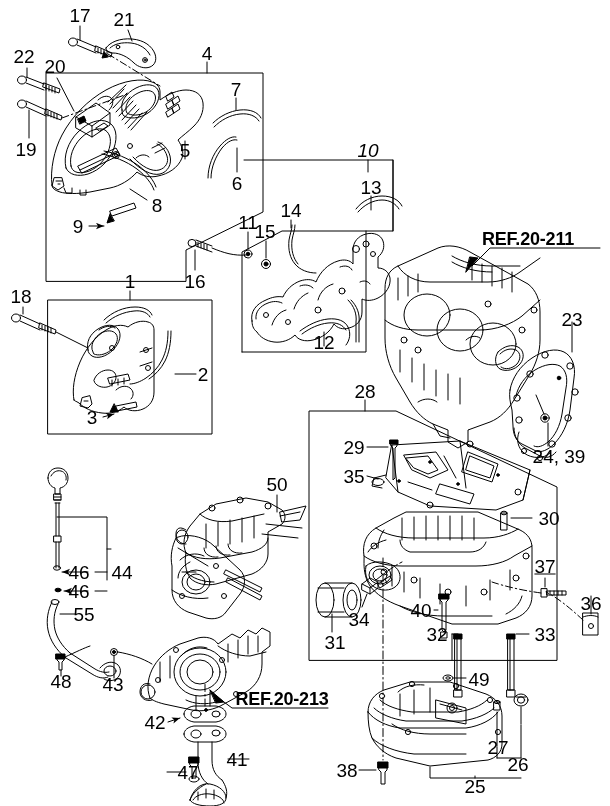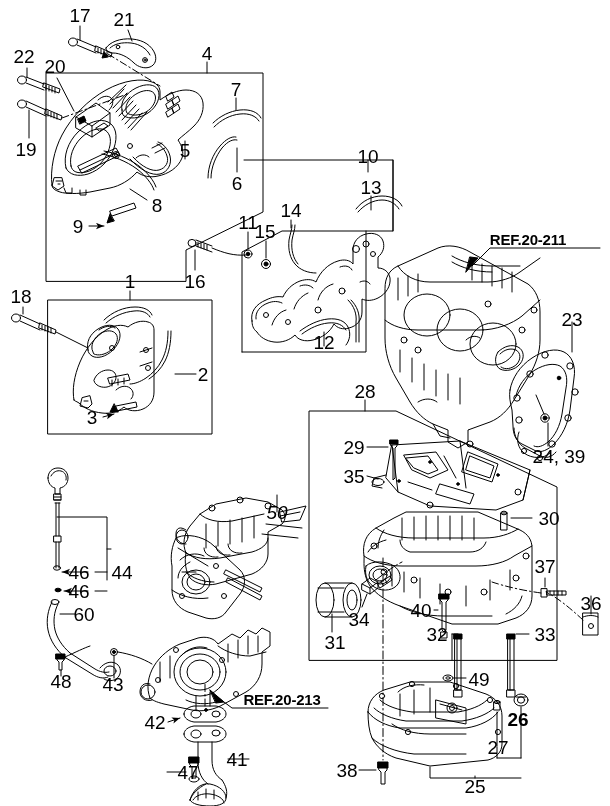--- a/index.html
+++ b/index.html
@@ -8,21 +8,21 @@
     font-family:"Liberation Sans", sans-serif;overflow:hidden;
   }
   #art{position:absolute;left:0;top:0;width:610px;height:806px;}
   .lbl{
     position:absolute;color:#000;font-family:"Liberation Sans", sans-serif;
     font-size:19px;line-height:19px;white-space:nowrap;
     transform:translate(-50%,-50%);user-select:none;
   }
   .ref{
     position:absolute;color:#000;font-family:"Liberation Sans", sans-serif;
-    font-size:15px;font-weight:bold;line-height:15px;white-space:nowrap;
+    font-size:18px;font-weight:bold;line-height:15px;white-space:nowrap;
     transform:translate(-50%,-50%);letter-spacing:-0.2px;
   }
 </style>
 </head>
 <body>
 
 <div id="stage">
 
   <svg id="art" viewBox="0 0 610 806" xmlns="http://www.w3.org/2000/svg">
     <defs>
@@ -717,54 +717,54 @@
   <div class="lbl" style="left:124px;top:19px;">21</div>
   <div class="lbl" style="left:207px;top:53px;">4</div>
   <div class="lbl" style="left:24px;top:56px;">22</div>
   <div class="lbl" style="left:55px;top:66px;">20</div>
   <div class="lbl" style="left:236px;top:89px;">7</div>
   <div class="lbl" style="left:26px;top:149px;">19</div>
   <div class="lbl" style="left:185px;top:150px;">5</div>
   <div class="lbl" style="left:237px;top:183px;">6</div>
   <div class="lbl" style="left:157px;top:205px;">8</div>
   <div class="lbl" style="left:78px;top:226px;">9</div>
-  <div class="lbl" style="left:368px;top:156px;">10</div>
+  <div class="lbl" style="left:368px;top:150px;font-style:italic;">10</div>
   <div class="lbl" style="left:371px;top:187px;">13</div>
   <div class="lbl" style="left:248px;top:222px;">11</div>
   <div class="lbl" style="left:265px;top:231px;">15</div>
   <div class="lbl" style="left:291px;top:210px;">14</div>
   <div class="lbl" style="left:195px;top:281px;">16</div>
   <div class="lbl" style="left:324px;top:342px;text-align:center;">12</div>
   <div class="lbl" style="left:130px;top:281px;">1</div>
   <div class="lbl" style="left:21px;top:296px;">18</div>
   <div class="lbl" style="left:203px;top:374px;">2</div>
   <div class="lbl" style="left:92px;top:417px;">3</div>
   <div class="lbl" style="left:572px;top:311px;margin-top:8px;">23</div>
   <div class="lbl" style="left:559px;top:456px;">24, 39</div>
   <div class="lbl" style="left:365px;top:391px;">28</div>
   <div class="lbl" style="left:354px;top:447px;">29</div>
   <div class="lbl" style="left:354px;top:476px;">35</div>
   <div class="lbl" style="left:549px;top:518px;">30</div>
-  <div class="lbl" style="left:545px;top:566px;">37</div>
+  <div class="lbl" style="left:545px;top:566px;text-decoration:underline;">37</div>
   <div class="lbl" style="left:591px;top:603px;">36</div>
   <div class="lbl" style="left:359px;top:619px;">34</div>
   <div class="lbl" style="left:335px;top:642px;text-align:center;">31</div>
   <div class="lbl" style="left:421px;top:610px;">40</div>
   <div class="lbl" style="left:437px;top:634px;">32</div>
   <div class="lbl" style="left:545px;top:634px;">33</div>
   <div class="lbl" style="left:479px;top:679px;">49</div>
-  <div class="lbl" style="left:518px;top:719px;font-weight:bold;">26</div>
+  <div class="lbl" style="left:518px;top:764px;">26</div>
   <div class="lbl" style="left:498px;top:747px;">27</div>
   <div class="lbl" style="left:475px;top:786px;">25</div>
   <div class="lbl" style="left:347px;top:770px;">38</div>
-  <div class="lbl" style="left:277px;top:512px;font-style:italic;">50</div>
+  <div class="lbl" style="left:277px;top:484px;">50</div>
   <div class="lbl" style="left:122px;top:572px;">44</div>
   <div class="lbl" style="left:79px;top:572px;">46</div>
   <div class="lbl" style="left:79px;top:591px;">46</div>
-  <div class="lbl" style="left:84px;top:614px;">60</div>
+  <div class="lbl" style="left:84px;top:614px;">55</div>
   <div class="lbl" style="left:61px;top:681px;">48</div>
   <div class="lbl" style="left:113px;top:684px;">43</div>
   <div class="lbl" style="left:155px;top:722px;">42</div>
   <div class="lbl" style="left:237px;top:759px;">41</div>
   <div class="lbl" style="left:155px;top:772px;margin-left:33px;">47</div>
 
   <div class="ref" style="left:528px;top:239px;">REF.20-211</div>
   <div class="ref" style="left:282px;top:699px;">REF.20-213</div>
 
 </div>

